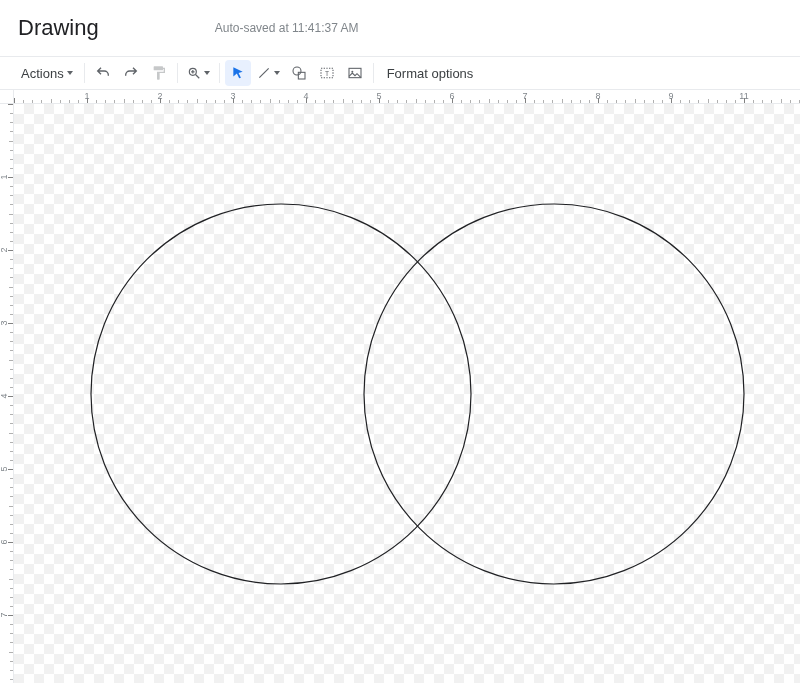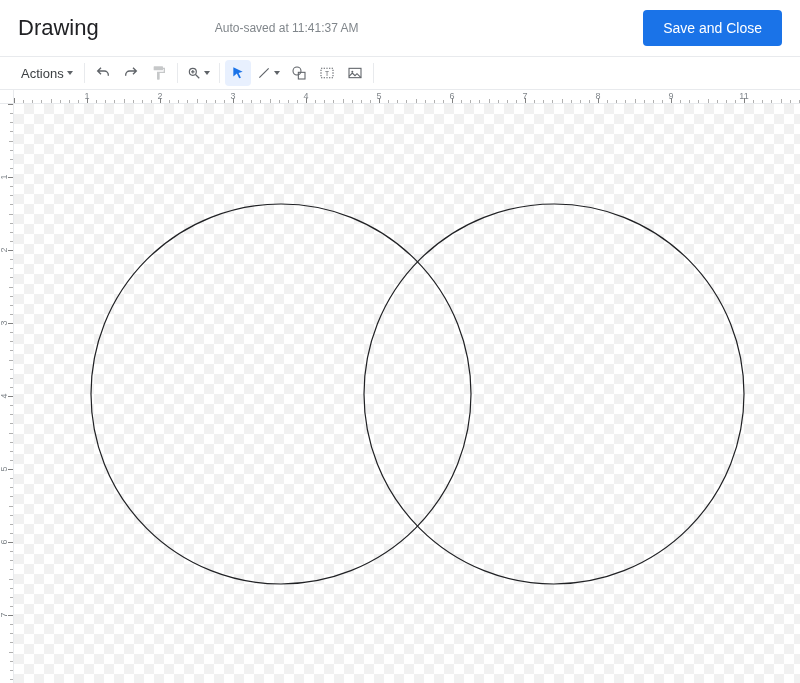--- a/index.html
+++ b/index.html
@@ -156,21 +156,20 @@
     left: 0; top: 0;
   }
 </style>
 </head>
 <body>
 
 <div class="header">
   <div class="title">Drawing</div>
   <div class="saved">Auto-saved at 11:41:37 AM</div>
   <div class="spacer"></div>
-  <button class="save-btn">Save and Close</button>
 </div>
 
 <div class="toolbar-wrap">
   <div class="tbtn actions">
     <span>Actions</span>
     <span class="caret"></span>
   </div>
   <div class="sep"></div>
 
   <div class="tbtn" title="Undo">
@@ -226,20 +225,21 @@
   </div>
   <div class="tbtn" title="Insert image">
     <svg width="16" height="16" viewBox="0 0 24 24">
         <rect x="3" y="5" width="18" height="14" fill="none" stroke="#5f6368" stroke-width="1.6"></rect>
         <circle cx="8" cy="10" r="1.5" fill="#5f6368"></circle>
         <path d="M3 17l5-5 4 4 3-3 6 6" fill="none" stroke="#5f6368" stroke-width="1.6"></path>
       </svg>
   </div>
   <div class="sep"></div>
 
+  <div class="tbtn text">Format options</div>
 </div>
 
 <div class="ruler-corner"></div>
 <div class="ruler-h" id="ruler-h">
     <div class="tick h big" style="left: 0px;"></div>
     <div class="tick h sml" style="left: 9.125px;"></div>
     <div class="tick h sml" style="left: 18.25px;"></div>
     <div class="tick h sml" style="left: 27.375px;"></div>
     <div class="tick h med" style="left: 36.5px;"></div>
     <div class="tick h sml" style="left: 45.625px;"></div>

